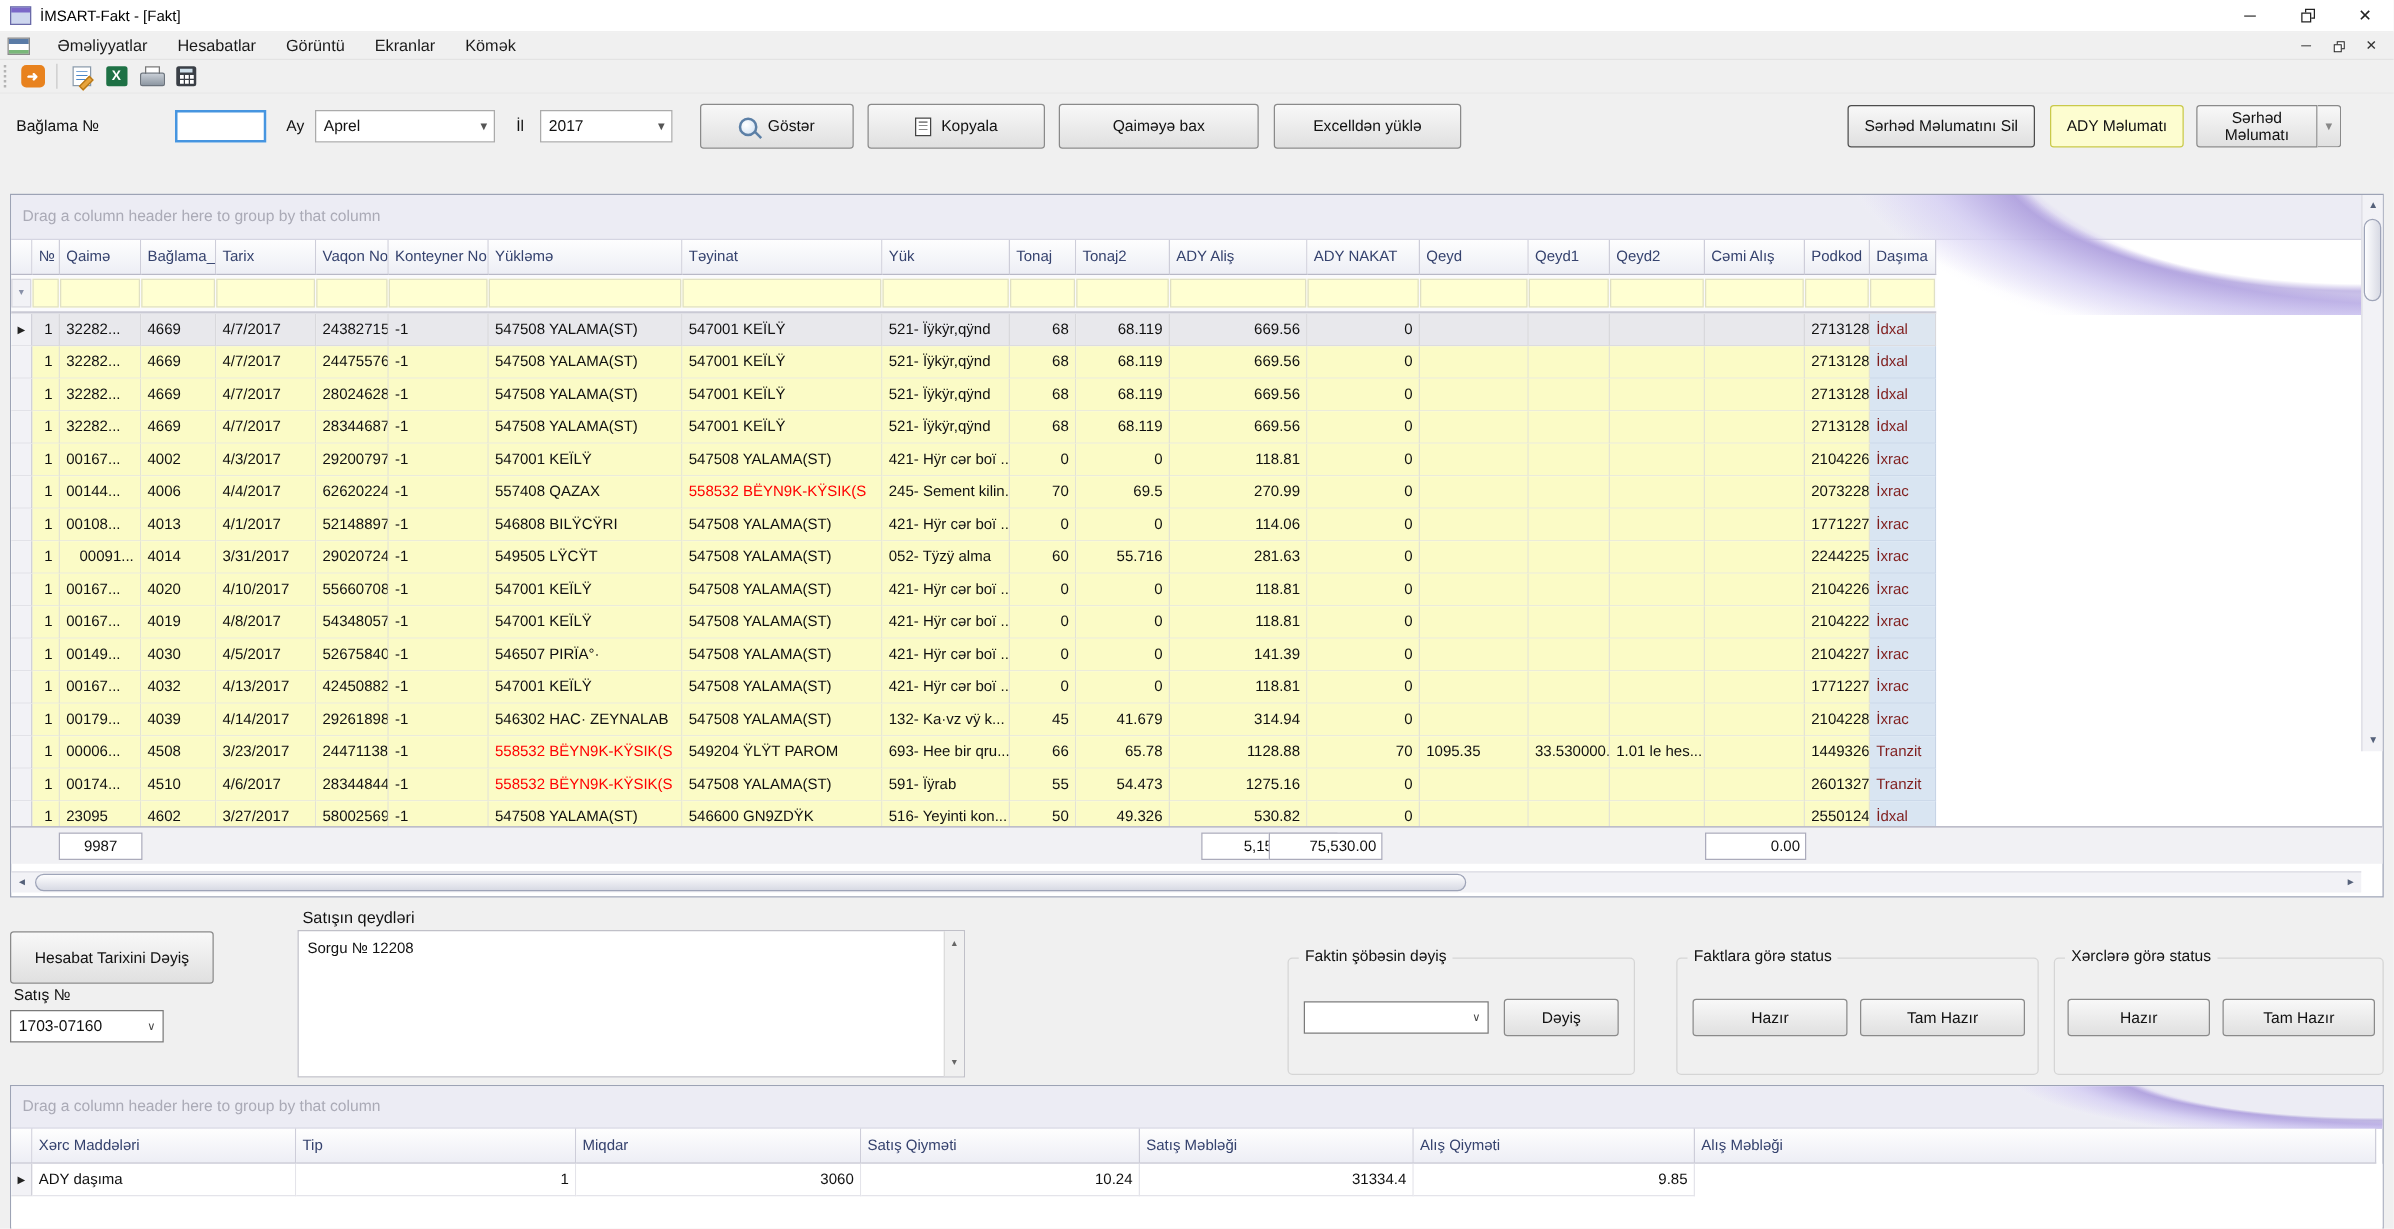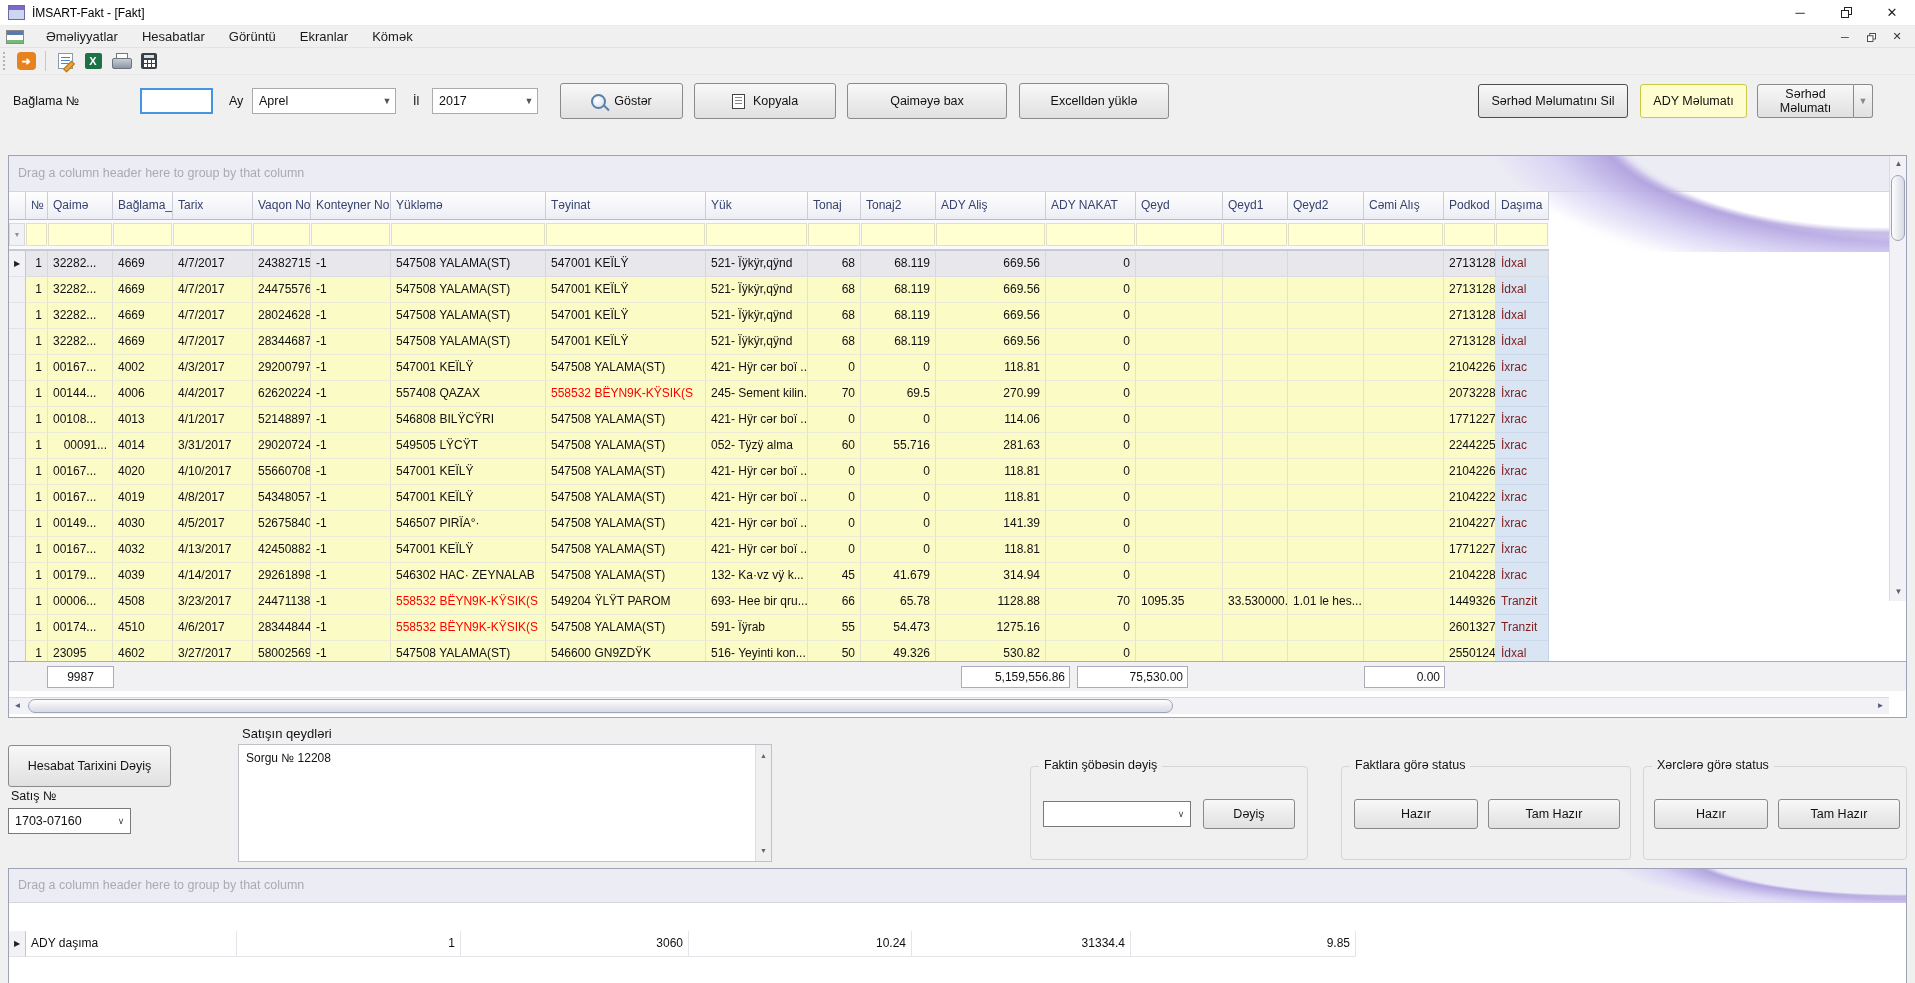--- a/index.html
+++ b/index.html
@@ -604,21 +604,21 @@
         <div class="gcell a-l" style="width: 65px;"></div>
         <div class="gcell a-l" style="width: 76px;"></div>
         <div class="gcell a-r" style="width: 80px;"></div>
         <div class="gcell a-l" style="width: 52px;">2550124</div>
         <div class="gcell a-l dasima" style="width: 53px;">İdxal</div>
       </div>
     </div>
   <div class="gsummary" style="top:505px">
     <span class="sumbox center" style="left:38px;width:67px">9987</span>
     <span class="sumbox" style="left:952px;width:109px">5,159,556.86</span>
-    <span class="sumbox" style="left:1068px;width:111px">75,530.00</span>
+    <span class="sumbox" style="left:1006px;width:91px">75,530.00</span>
     <span class="sumbox" style="left:1355px;width:81px">0.00</span>
   </div>
   <div class="hscroll" style="left:0;top:541px;width:1880px">
     <span class="sbtn" style="left:0">◄</span>
     <span class="hthumb" style="left:19px;width:1145px"></span>
     <span class="sbtn" style="right:0">►</span>
   </div>
   <div class="vscroll" style="right:0;top:0;height:445px">
     <span class="sbtn" style="top:0;left:0">▲</span>
     <span class="vthumb" style="top:19px;height:66px"></span>
@@ -674,20 +674,30 @@
   <button class="btn" style="left:134px;top:32px;width:122px">
     <span>Tam Hazır</span>
   </button>
 </div>
 
 <div class="xgrid" style="left:8px;top:868px;width:1899px;height:115px;border-bottom:none">
   <div class="gpanel" style="height:34px">
     <span class="gtext" style="top:9px">Drag a column header here to group by that column</span>
   </div>
   <div class="swoosh" style="right:0;top:0;width:300px;height:34px"></div>
+  <div class="ghdr" id="b-hdr" style="left:0;top:34px">
+      <div class="hcell hind"></div>
+      <div class="hcell" style="width: 211px;">Xərc Maddələri</div>
+      <div class="hcell" style="width: 224px;">Tip</div>
+      <div class="hcell" style="width: 228px;">Miqdar</div>
+      <div class="hcell" style="width: 223px;">Satış Qiyməti</div>
+      <div class="hcell" style="width: 219px;">Satış Məbləği</div>
+      <div class="hcell" style="width: 225px;">Alış Qiyməti</div>
+      <div class="hcell" style="width: 545px;">Alış Məbləği</div>
+    </div>
   <div class="grows" id="b-rows" style="left:0;top:62px;width:1897px;height:51px;background:#fff">
       <div class="grow sel">
         <div class="rind">▶</div>
         <div class="gcell a-l" style="width: 211px; background: rgb(255, 255, 255); border-right-color: rgb(228, 228, 234); border-bottom-color: rgb(228, 228, 234);">ADY daşıma</div>
         <div class="gcell a-r" style="width: 224px; background: rgb(255, 255, 255); border-right-color: rgb(228, 228, 234); border-bottom-color: rgb(228, 228, 234);">1</div>
         <div class="gcell a-r" style="width: 228px; background: rgb(255, 255, 255); border-right-color: rgb(228, 228, 234); border-bottom-color: rgb(228, 228, 234);">3060</div>
         <div class="gcell a-r" style="width: 223px; background: rgb(255, 255, 255); border-right-color: rgb(228, 228, 234); border-bottom-color: rgb(228, 228, 234);">10.24</div>
         <div class="gcell a-r" style="width: 219px; background: rgb(255, 255, 255); border-right-color: rgb(228, 228, 234); border-bottom-color: rgb(228, 228, 234);">31334.4</div>
         <div class="gcell a-r" style="width: 225px; background: rgb(255, 255, 255); border-right-color: rgb(228, 228, 234); border-bottom-color: rgb(228, 228, 234);">9.85</div>
       </div>

